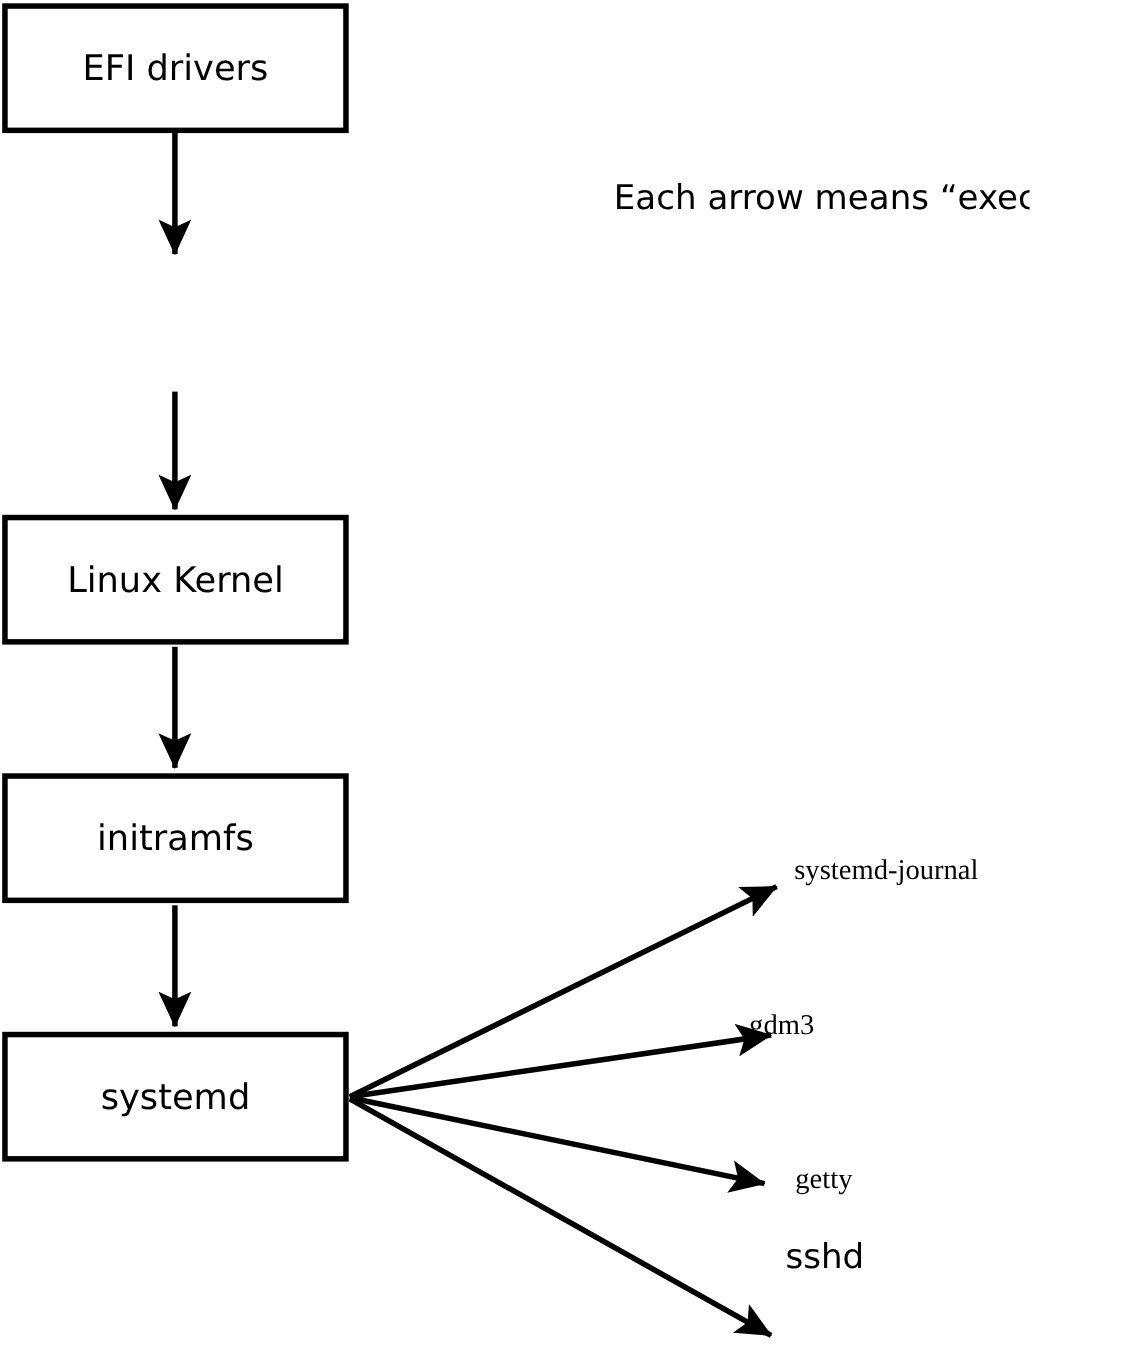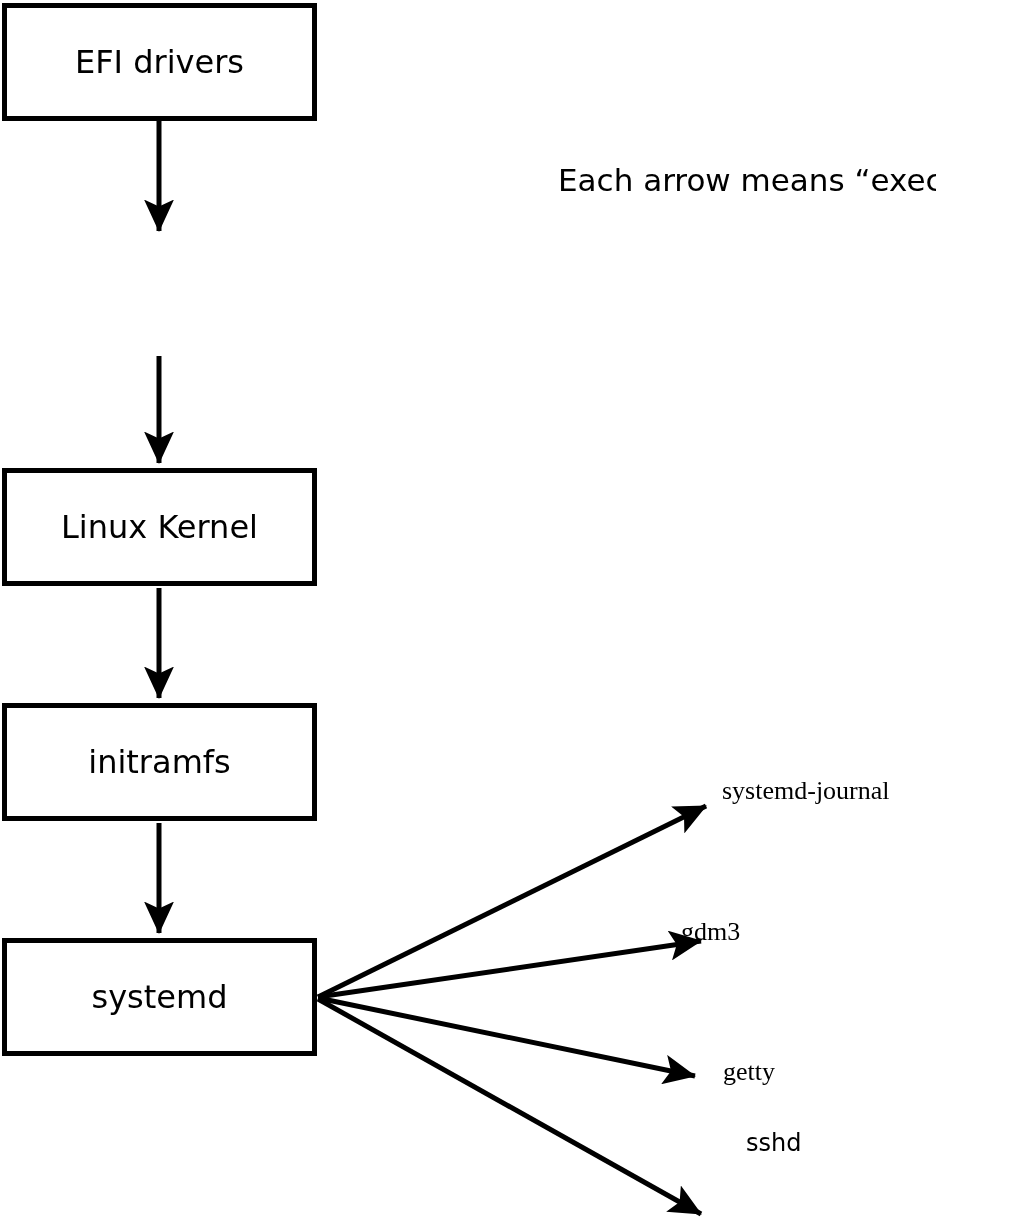--- a/index.html
+++ b/index.html
@@ -59,22 +59,21 @@
     line-height: 34px;
     white-space: nowrap;
   }
   #label-systemd-journal { left: 722px; top: 774px; }
   #label-gdm3            { left: 681px; top: 915px; }
   #label-getty           { left: 723px; top: 1055px; }
   #label-sshd {
     left: 714px;
     top: 1126px;
     font-family: "DejaVu Sans", sans-serif;
-    font-size: 24px;
-    margin-left: 32px;
+    font-size: 31px;
   }
   .arrow-line {
     stroke: #000000;
     stroke-width: 5;
     fill: none;
   }
 </style>
 </head>
 <body>
 

